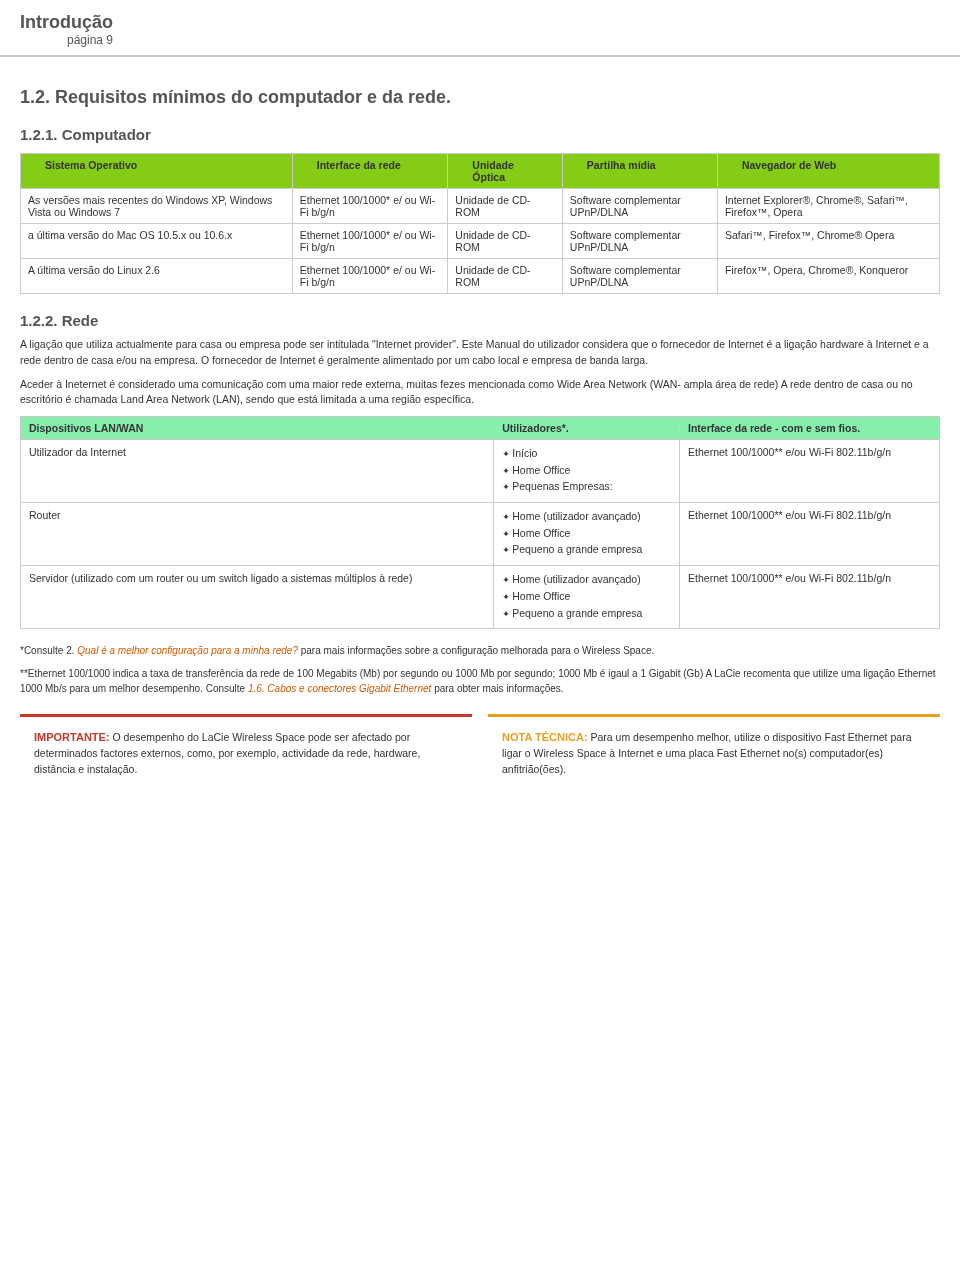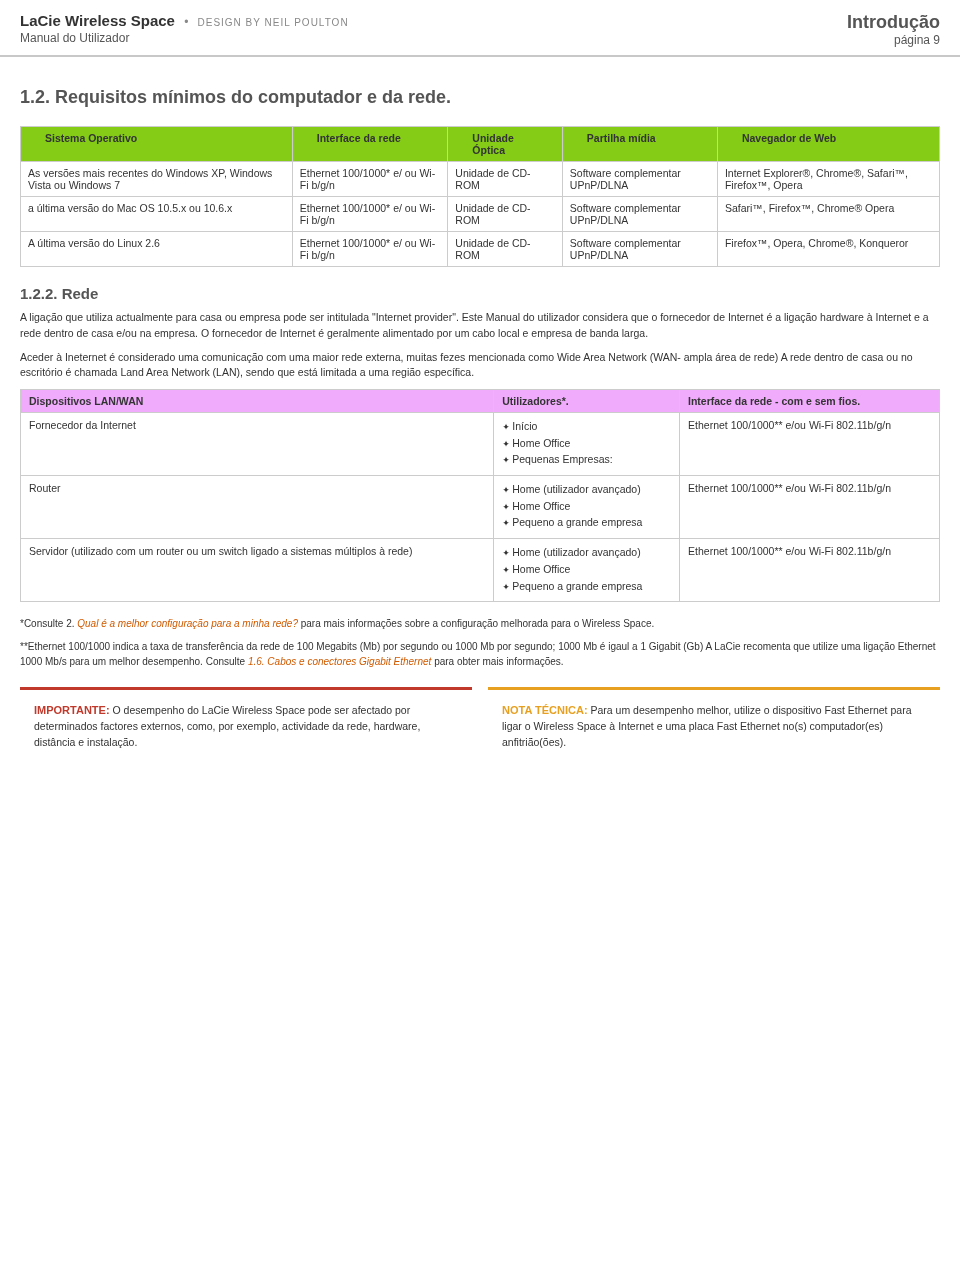--- a/index.html
+++ b/index.html
@@ -123,21 +123,21 @@
     }
 
     
     .lan-table {
       width: 100%;
       border-collapse: collapse;
       margin-bottom: 14px;
       font-size: 10.5px;
     }
     .lan-table th {
-      background: #f0abfc;
+      background: #86efac;
       border: 1px solid #ccc;
       padding: 5px 8px;
       font-weight: bold;
       text-align: left;
       color: #333;
     }
     .lan-table td {
       border: 1px solid #ccc;
       padding: 6px 8px;
       vertical-align: top;
@@ -197,39 +197,32 @@
       color: #c0392b;
     }
     .note-box.technical strong {
       color: #e8a020;
     }
   </style>
 </head>
 <body>
 
 <div class="header">
-  <div class="header-left">
-    <div class="header-brand">
-      <span>LaCie Wireless Space</span>
-      <span class="dot">•</span>
-      <span class="design">DESIGN BY NEIL POULTON</span>
-    </div>
-    <div class="header-subtitle">Manual do Utilizador</div>
-  </div>
   <div class="header-right">
     <div class="intro">Introdução</div>
     <div class="page">página 9</div>
   </div>
 </div>
 
 <div class="main-content">
 
   <div class="section-title-large">1.2.  Requisitos mínimos do computador e da rede.</div>
 
   <div>
+    <div class="subsection-title">1.2.1.  Computador</div>
 
     <table class="main-table">
       <thead>
         <tr>
           <th>Sistema Operativo</th>
           <th>Interface da rede</th>
           <th>Unidade Óptica</th>
           <th>Partilha mídia</th>
           <th>Navegador de Web</th>
         </tr>
@@ -269,21 +262,21 @@
     <table class="lan-table">
       <thead>
         <tr>
           <th>Dispositivos LAN/WAN</th>
           <th>Utilizadores*.</th>
           <th>Interface da rede - com e sem fios.</th>
         </tr>
       </thead>
       <tbody id="lan-table-body">
       <tr>
-            <td>Fornecedor da Internet</td>
+            <td>Utilizador da Internet</td>
             <td>
               <ul>
                 <li>Início</li>
                 <li>Home Office</li>
                 <li>Pequenas Empresas:</li>
               </ul>
             </td>
             <td>Ethernet 100/1000** e/ou Wi-Fi 802.11b/g/n</td>
           </tr>
           <tr>

